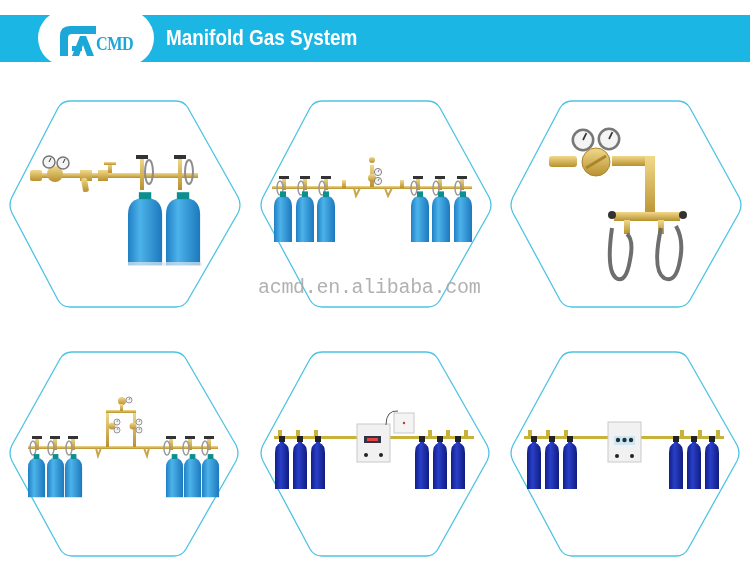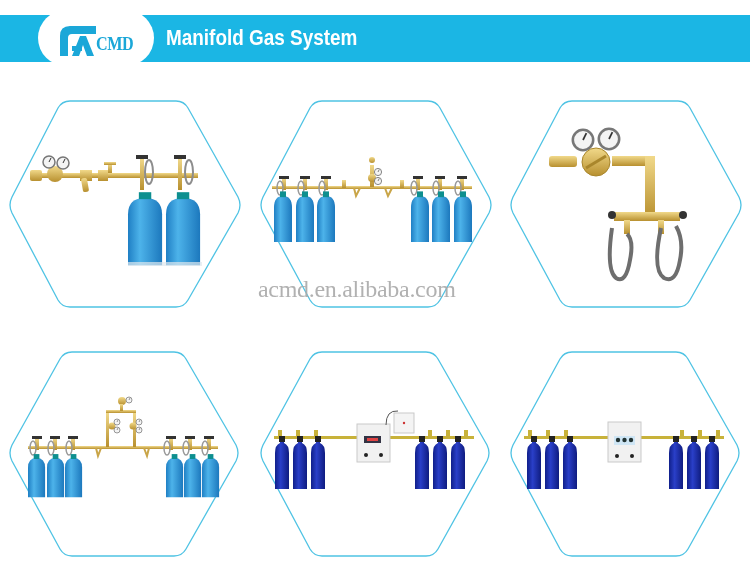--- a/index.html
+++ b/index.html
@@ -3,21 +3,21 @@
 <meta charset="utf-8">
 <style>
   html, body { margin: 0; padding: 0; background: #ffffff; }
   body { width: 750px; height: 576px; position: relative; overflow: hidden; font-family: "Liberation Sans", sans-serif; }
   .banner { position: absolute; left: 0; top: 15px; width: 750px; height: 47px; background: #1bb6e4; }
   .logo-pill { position: absolute; left: 38px; top: 10px; width: 116px; height: 56px; background: #ffffff; border-radius: 28px; }
   .logo-mark { position: absolute; left: 58px; top: 22px; width: 40px; height: 36px; }
   .logo-text { position: absolute; left: 96px; top: 33px; font-family: "Liberation Serif", serif; font-weight: bold; font-size: 19px; color: #1ba7d8; letter-spacing: -0.5px; transform: scaleX(0.85); transform-origin: left center; }
   .title { position: absolute; left: 166px; top: 25px; color: #ffffff; font-family: "Liberation Sans", sans-serif; font-weight: bold; font-size: 22px; letter-spacing: 0px; transform: scaleX(0.86); transform-origin: left center; white-space: nowrap; }
   .grid-svg { position: absolute; left: 0; top: 0; }
-  .watermark { position: absolute; left: 258px; top: 276px; font-family: Liberation Serif, serif; font-size: 24px; color: #a9a9a9; opacity: 0.9; white-space: nowrap; letter-spacing: -0.3px; }
+  .watermark { position: absolute; left: 258px; top: 276px; font-family: Liberation Mono, monospace; font-size: 20px; color: #a9a9a9; opacity: 0.9; white-space: nowrap; letter-spacing: -0.3px; }
 </style>
 </head>
 <body>
 
 <div class="banner"></div>
 <div class="logo-pill"></div>
 <svg class="logo-mark" viewBox="0 0 40 36">
   <path d="M2 34 L2 14 Q2 4 12 4 L38 4 L38 12 L14 12 Q10 12 10 16 L10 34 Z" fill="#1ba7d8"></path>
   <path d="M14 34 L22 14 L28 14 L36 34 L29 34 L25 23 L21 34 Z" fill="#1ba7d8"></path>
   <rect x="14" y="24" width="10" height="5" fill="#1ba7d8"></rect>

